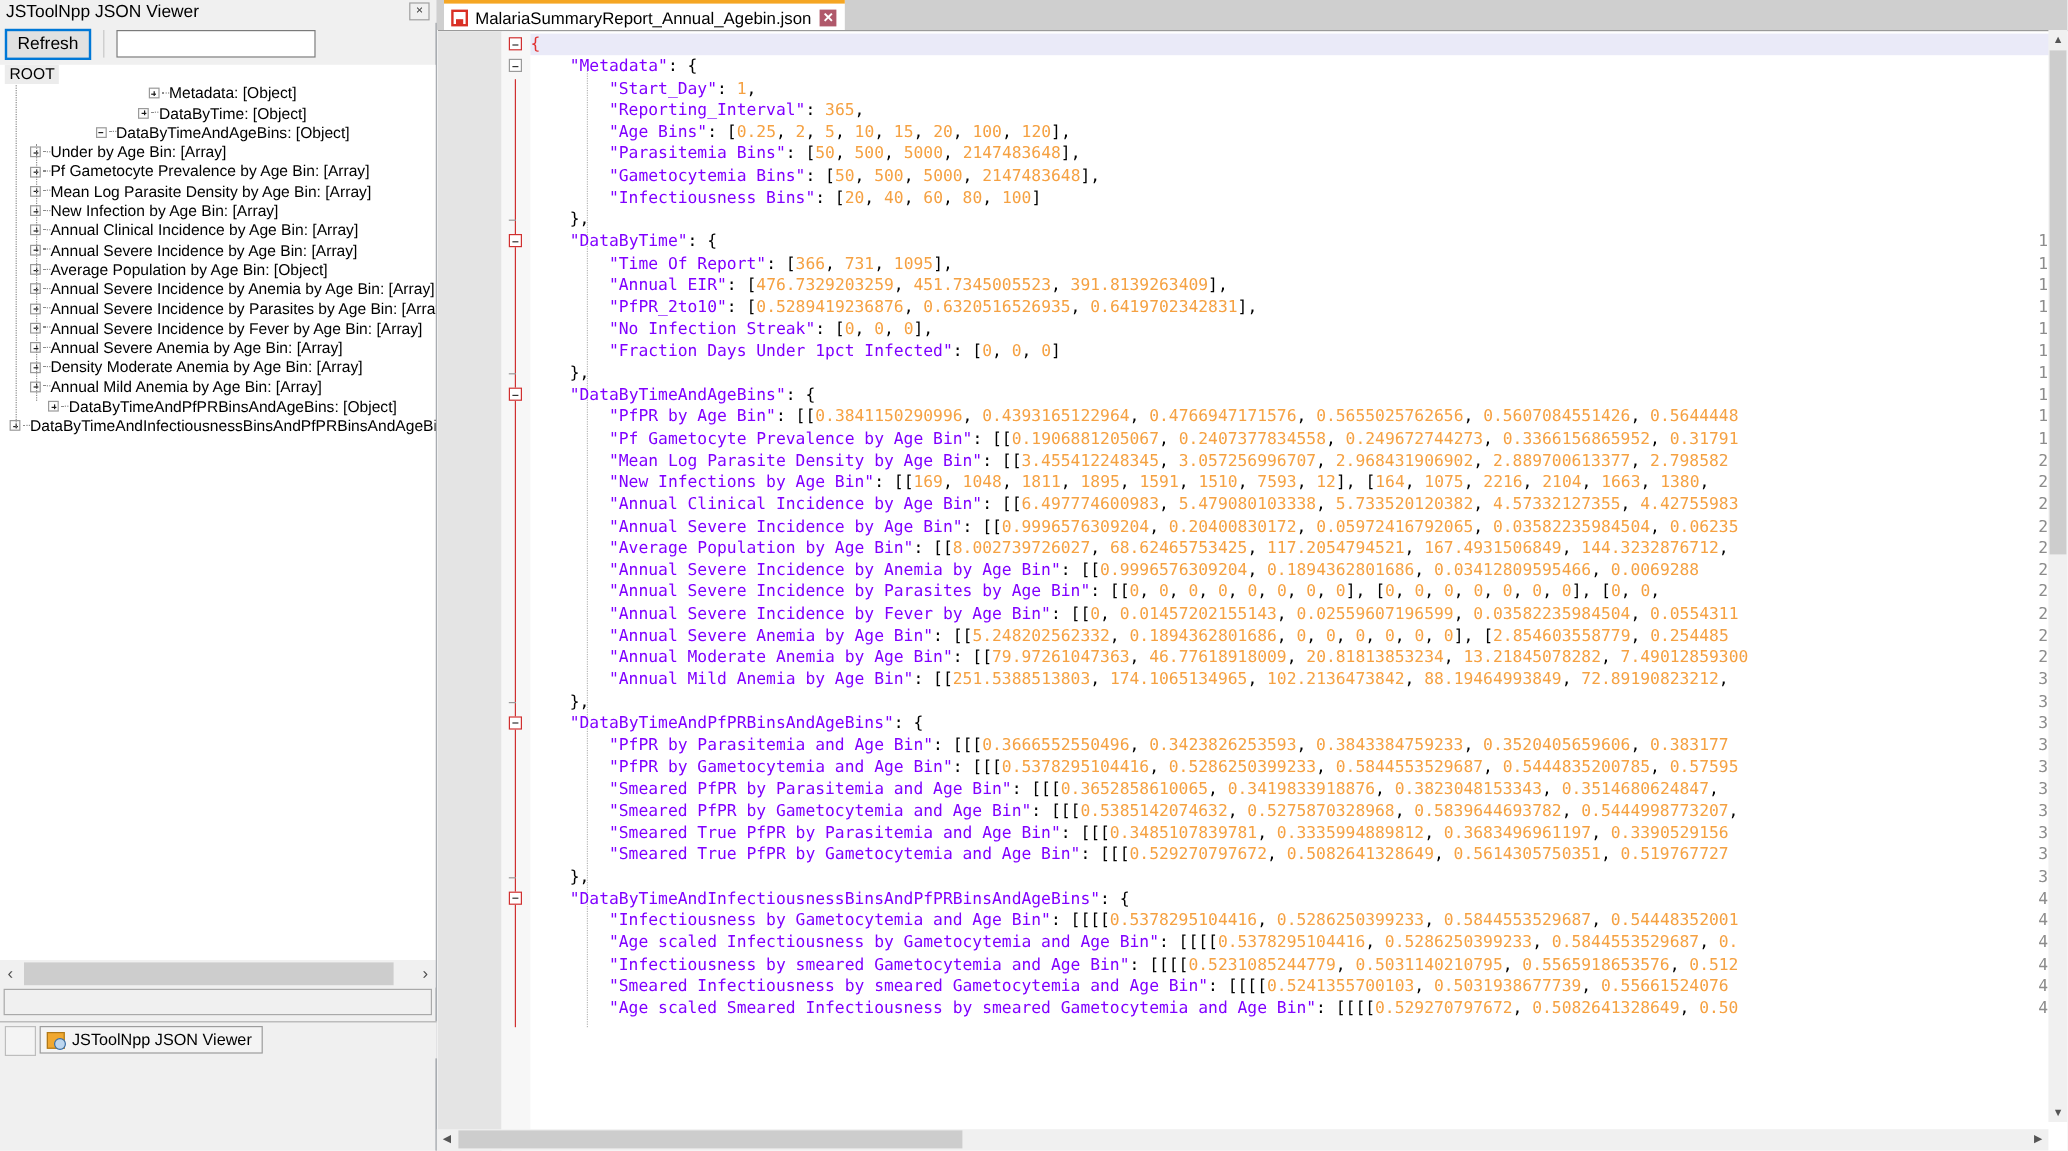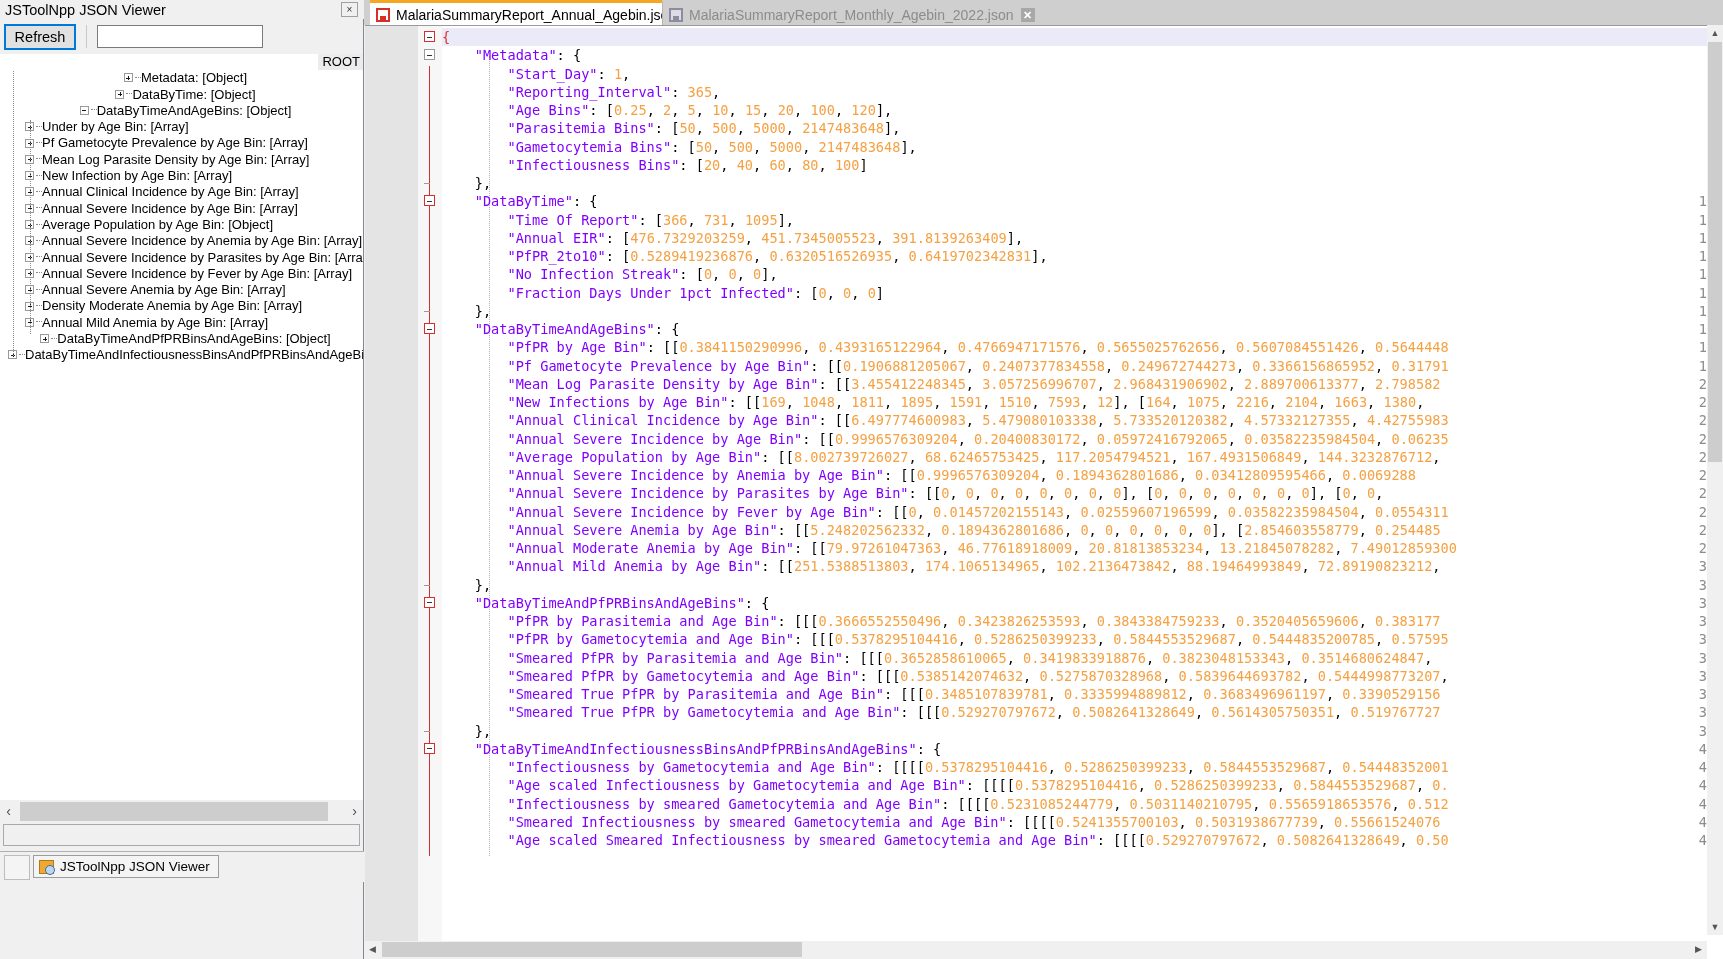--- a/index.html
+++ b/index.html
@@ -393,21 +393,21 @@
     <div id="panel-title-close">×</div>
 
     <div id="toolbar-row">
       <div class="btn" id="refresh-btn">Refresh</div>
       <div id="sep-vert"></div>
       <input id="search-input" type="text" value="" placeholder="" style="">
       <div class="btn" id="search-btn">Search</div>
     </div>
 
     <div id="tree">
-      <div class="tnode" style="padding-left:4px;text-align:right;">
+      <div class="tnode" style="padding-left:4px;">
         <span class="root-lbl">ROOT</span>
       </div>
       <div id="tree-nodes">
           <div class="tnode lvl1"><span class="toggle plus"></span><span class="dotlead"></span><span class="lbl">Metadata: [Object]</span></div>
           <div class="tnode lvl1"><span class="toggle plus"></span><span class="dotlead"></span><span class="lbl">DataByTime: [Object]</span></div>
           <div class="tnode lvl1"><span class="toggle "></span><span class="dotlead"></span><span class="lbl">DataByTimeAndAgeBins: [Object]</span></div>
           <div class="tnode lvl2"><span class="toggle plus"></span><span class="dotlead"></span><span class="lbl">Under by Age Bin: [Array]</span></div>
           <div class="tnode lvl2"><span class="toggle plus"></span><span class="dotlead"></span><span class="lbl">Pf Gametocyte Prevalence by Age Bin: [Array]</span></div>
           <div class="tnode lvl2"><span class="toggle plus"></span><span class="dotlead"></span><span class="lbl">Mean Log Parasite Density by Age Bin: [Array]</span></div>
           <div class="tnode lvl2"><span class="toggle plus"></span><span class="dotlead"></span><span class="lbl">New Infection by Age Bin: [Array]</span></div>
@@ -443,25 +443,20 @@
       </div>
     </div>
   </div>
 
   <div id="editor-area">
 
     <div id="tabbar">
       <div class="doc-tab" id="tab-active">
         <span class="tab-save-icon red"></span>
         <span>MalariaSummaryReport_Annual_Agebin.json</span>
-        <span class="tab-close">✕</span>
-      </div>
-      <div class="doc-tab" id="tab-inactive">
-        <span class="tab-save-icon gray"></span>
-        <span>MalariaSummaryReport_Monthly_Agebin_2022.json</span>
         <span class="tab-close">✕</span>
       </div>
     </div>
 
     <div id="editor-frame">
       <div id="gutter"></div>
       <div id="fold-col"></div>
       <div id="fold-redline"></div>
       <div id="indent-guide"></div>
       <div class="cur-line"></div>

